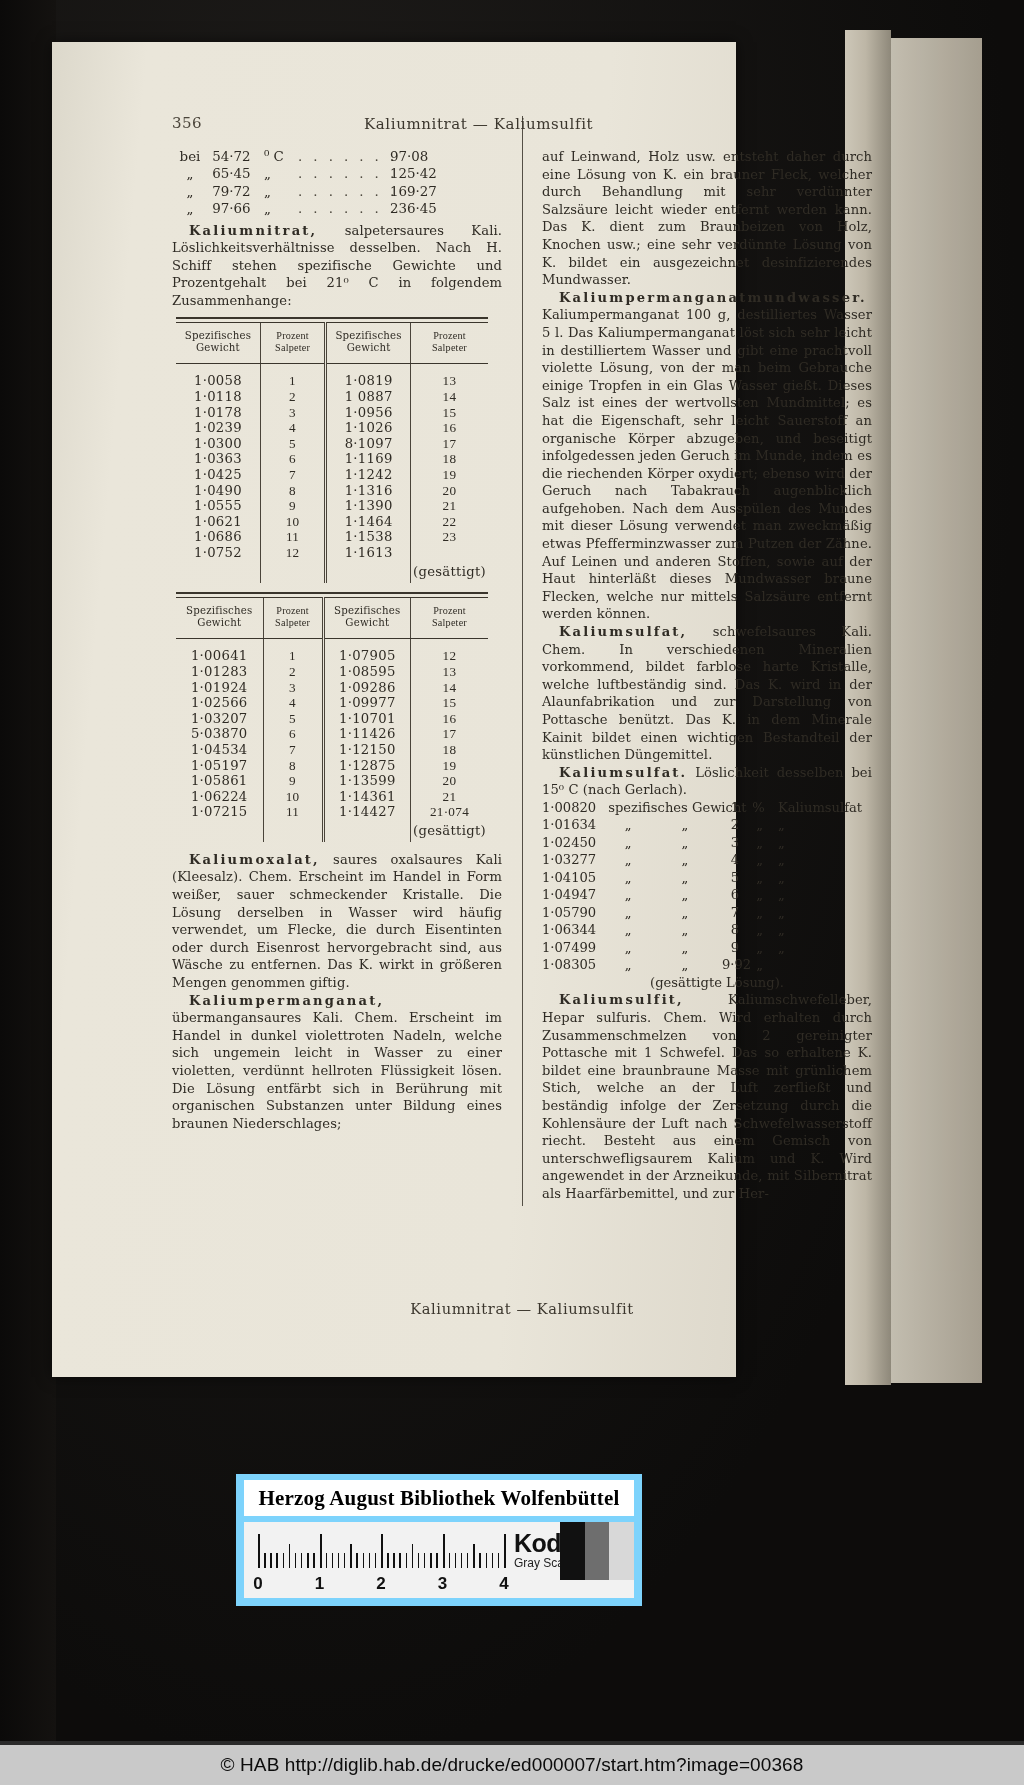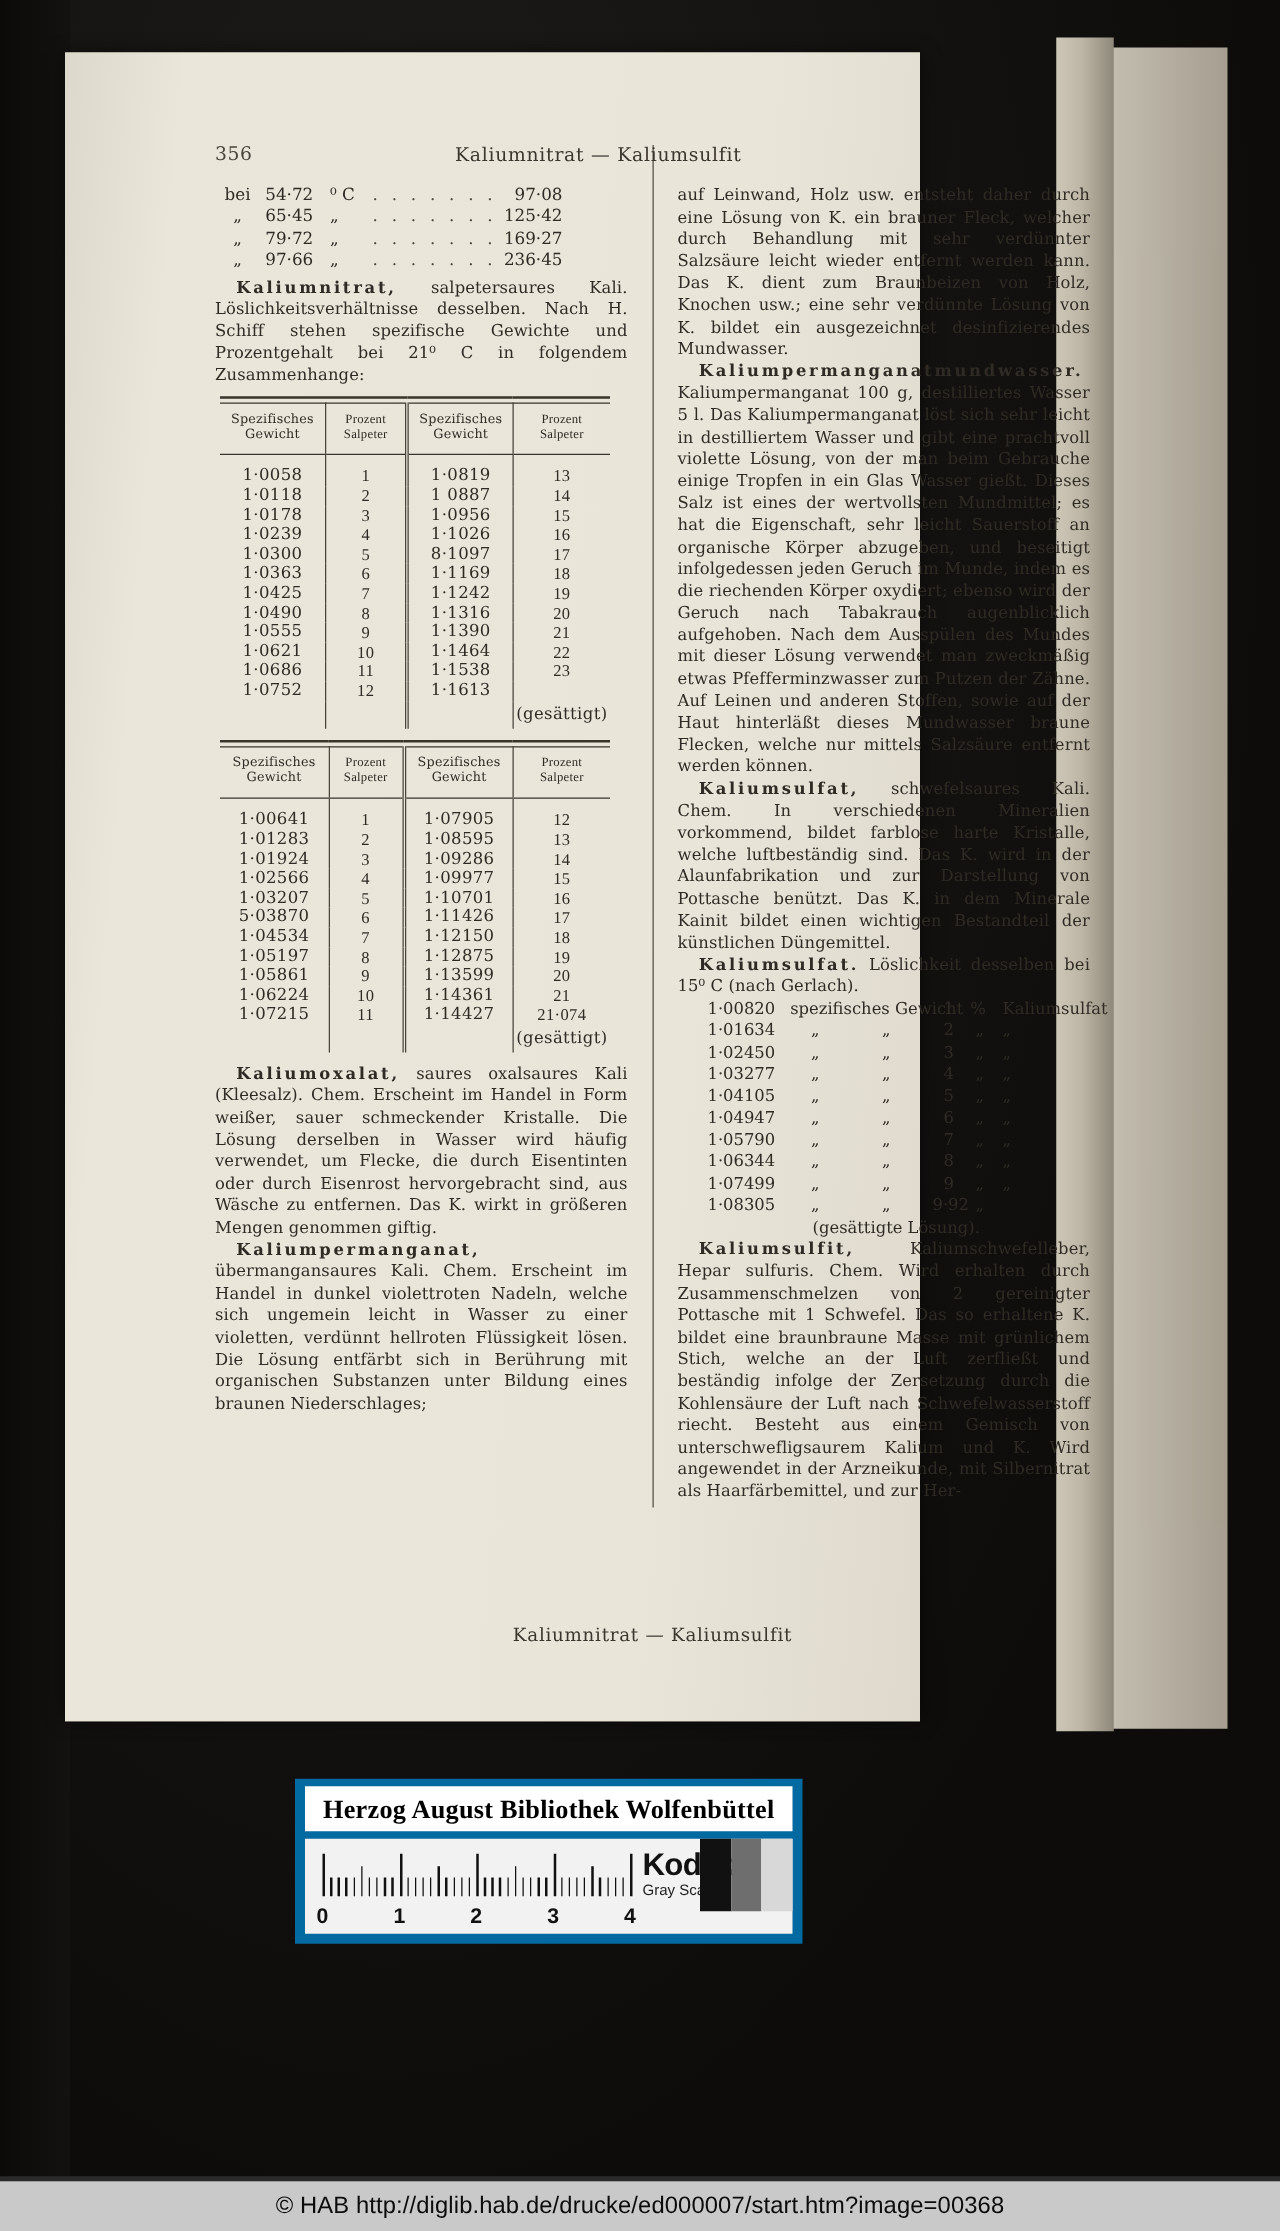--- a/index.html
+++ b/index.html
@@ -154,21 +154,21 @@
     font-size: 13.4px;
     line-height: 17.4px;
     color: #2f2b24;
     margin: 0 0 4px 0;
   }
   .temp-row { display: block; white-space: pre; }
   .tl-lead  { display: inline-block; width: 36px; text-align: center; }
   .tl-val   { display: inline-block; width: 56px; text-align: left; }
   .tl-unit  { display: inline-block; width: 34px; text-align: left; }
   .tl-dots  { display: inline-block; width: 92px; letter-spacing: 3.4px; color: #4b463c; }
-  .tl-num   { display: inline-block; width: 60px; text-align: right; }
+  .tl-num   { display: inline-block; width: 60px; text-align: left; }
 
   
   .dtable {
     width: 312px;
     margin: 7px 0 9px 4px;
     border-collapse: collapse;
     font-family: "DejaVu Serif", serif;
     color: #2f2b24;
   }
   .dtable .rule-top td {
@@ -206,21 +206,21 @@
   }
 
   
   .sol-list {
     font-family: "DejaVu Serif", serif;
     font-size: 13.1px;
     line-height: 17.5px;
     color: #2f2b24;
   }
   .sol-row { display: block; white-space: pre; }
-  .s-sg   { display: inline-block; width: 62px; margin-left: 24px; }
+  .s-sg   { display: inline-block; width: 62px; }
   .s-t1   { display: inline-block; width: 118px; text-align: left; }
   .s-n    { display: inline-block; width: 26px; text-align: center; }
   .s-pc   { display: inline-block; width: 30px; text-align: left; }
   .s-t3   { display: inline-block; text-align: left; }
   .sol-note { display: block; text-align: center; padding-left: 20px; }
 
   
   #running-foot {
     position: absolute;
     left: 120px;
@@ -230,24 +230,24 @@
     font-family: "DejaVu Serif", serif;
     font-size: 14.6px;
     color: #3b362d;
     letter-spacing: .6px;
   }
 
   
   #color-target {
     position: absolute;
     left: 236px;
-    top: 1423px;
+    top: 1474px;
     width: 406px;
     height: 132px;
-    background: #0369a1;
+    background: #7dd3fc;
     padding: 0;
   }
   #target-title {
     position: absolute;
     left: 8px;
     top: 6px;
     width: 390px;
     height: 36px;
     background: #ffffff;
     color: #000;

